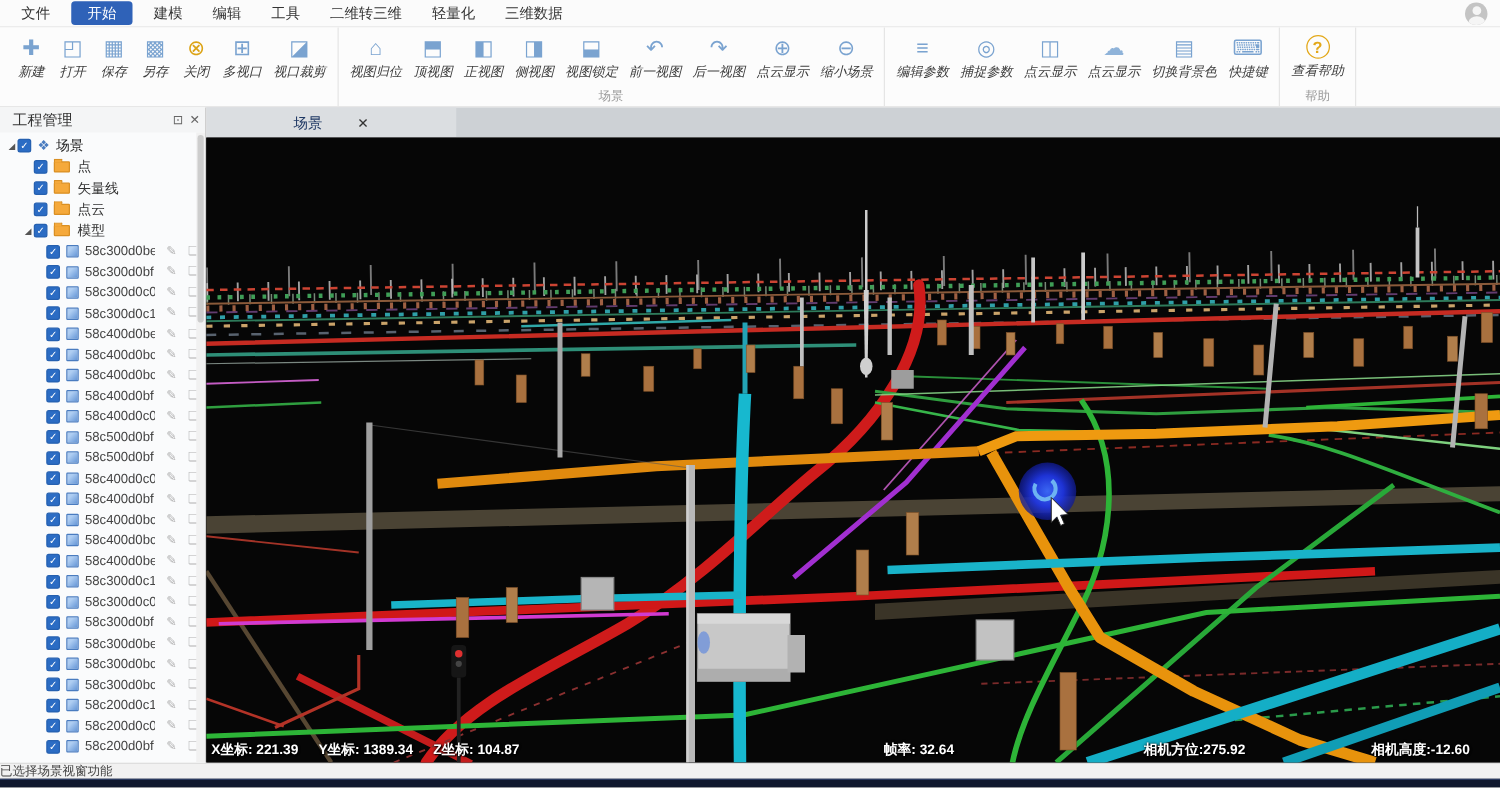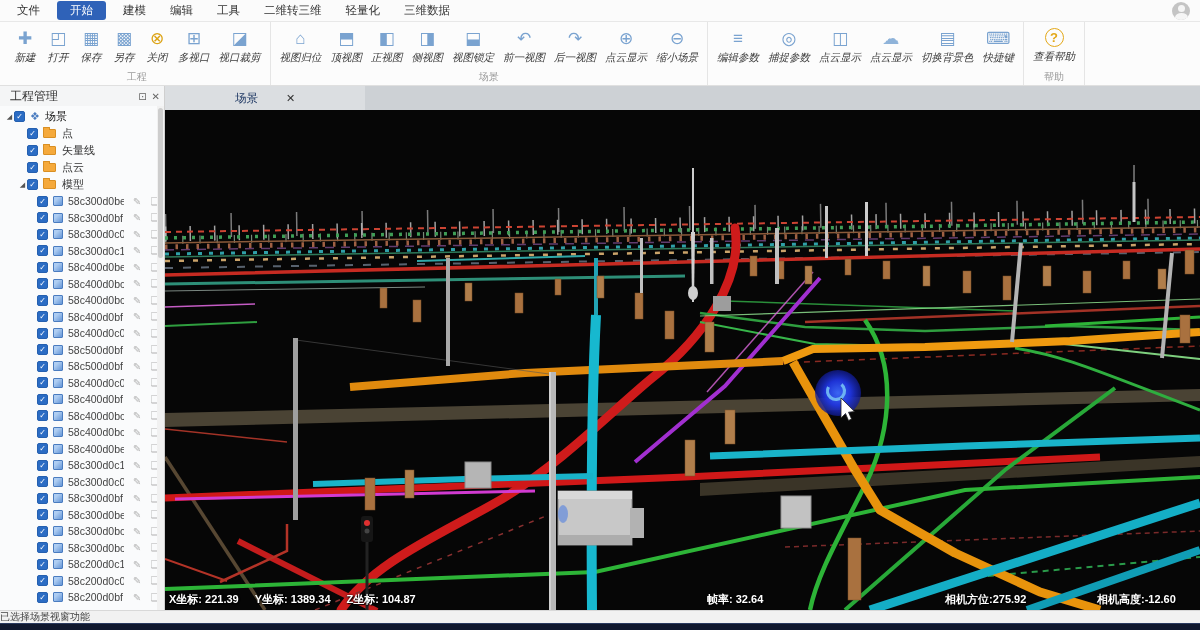--- a/index.html
+++ b/index.html
@@ -152,21 +152,20 @@
           <div class="ribbon-item">
             <span class="ricon" data-glyph="multi-viewport-icon">⊞</span>
             <span class="rlabel">多视口</span>
           </div>
 
           <div class="ribbon-item">
             <span class="ricon" data-glyph="viewport-clip-icon">◪</span>
             <span class="rlabel">视口裁剪</span>
           </div>
         </div>
-      <div class="group-label">工程</div>
     </div>
     <div class="ribbon-group">
       <div class="ribbon-items">
 
           <div class="ribbon-item">
             <span class="ricon" data-glyph="view-home-icon">⌂</span>
             <span class="rlabel">视图归位</span>
           </div>
 
           <div class="ribbon-item">
@@ -677,21 +676,21 @@
 
         <div class="vp-left">
 
             <span class="vp-item">X坐标: 221.39</span>
 
             <span class="vp-item">Y坐标: 1389.34</span>
 
             <span class="vp-item">Z坐标: 104.87</span>
           </div>
         <span class="vp-right" style="left:542px">帧率: 32.64</span>
-        <span class="vp-right" style="left:780px">相机方位:275.92</span>
+        <span class="vp-right" style="left:750px">相机方位:275.92</span>
         <span class="vp-right" style="left:932px">相机高度:-12.60</span>
       </div>
     </section>
   </div>
 
   <div class="statusbar">
     <span>已选择场景视窗功能</span>
   </div>
   <div class="bottomstrip"></div>
 </div>

